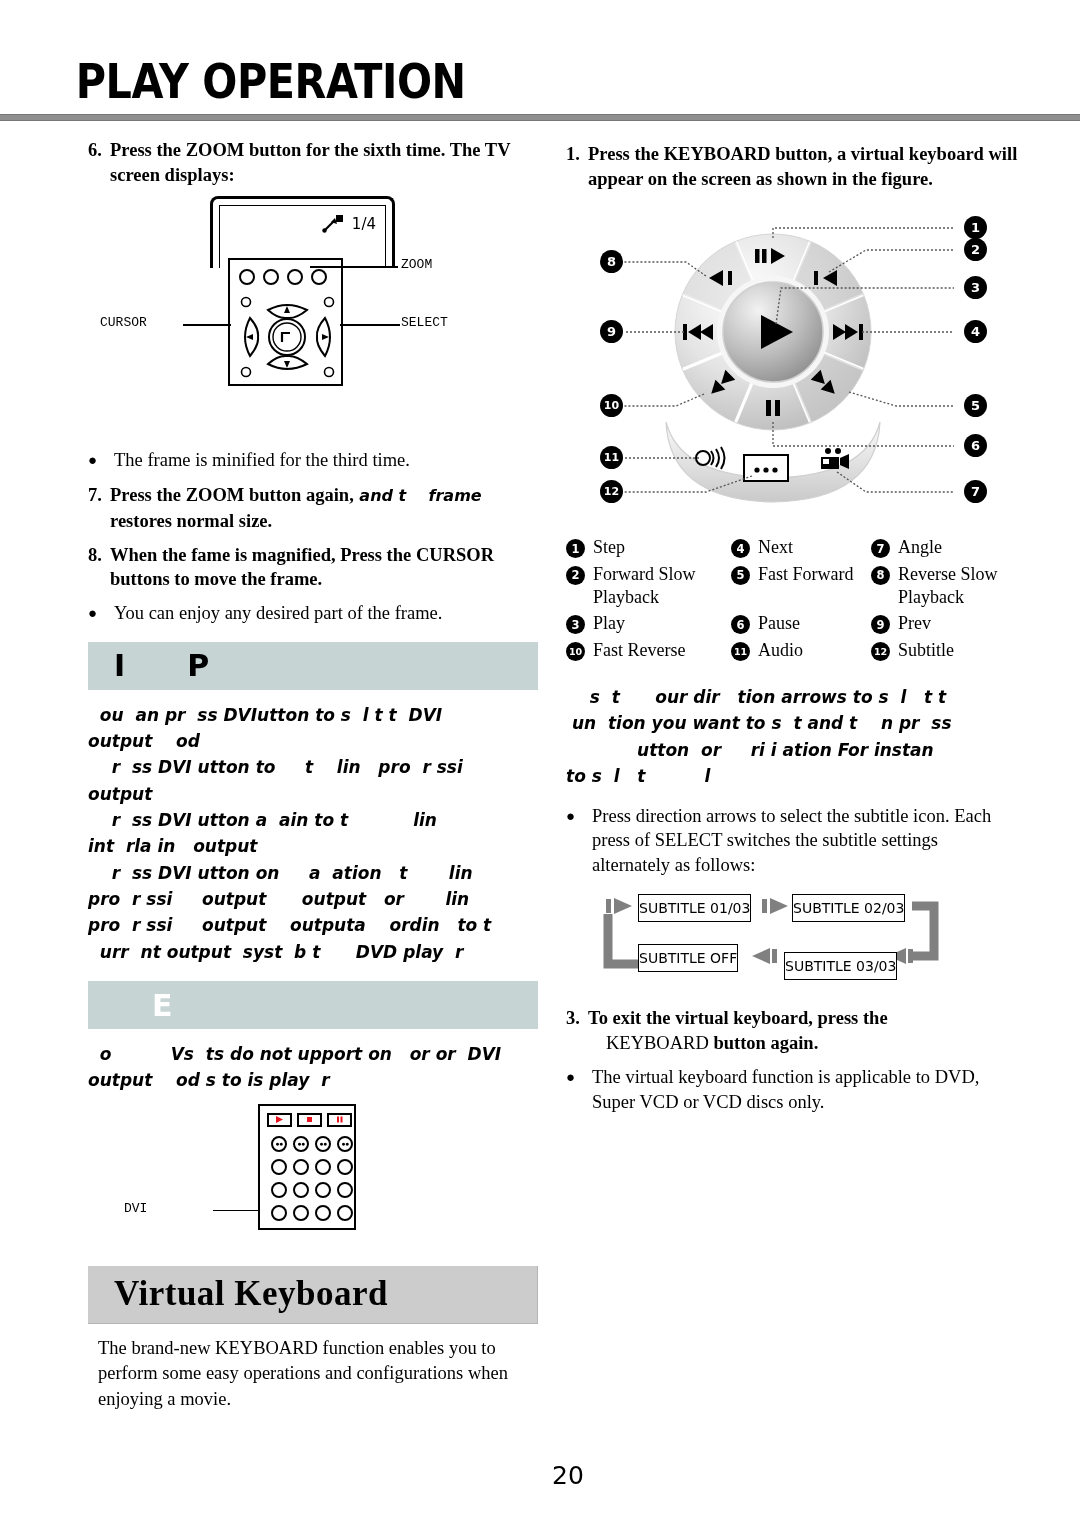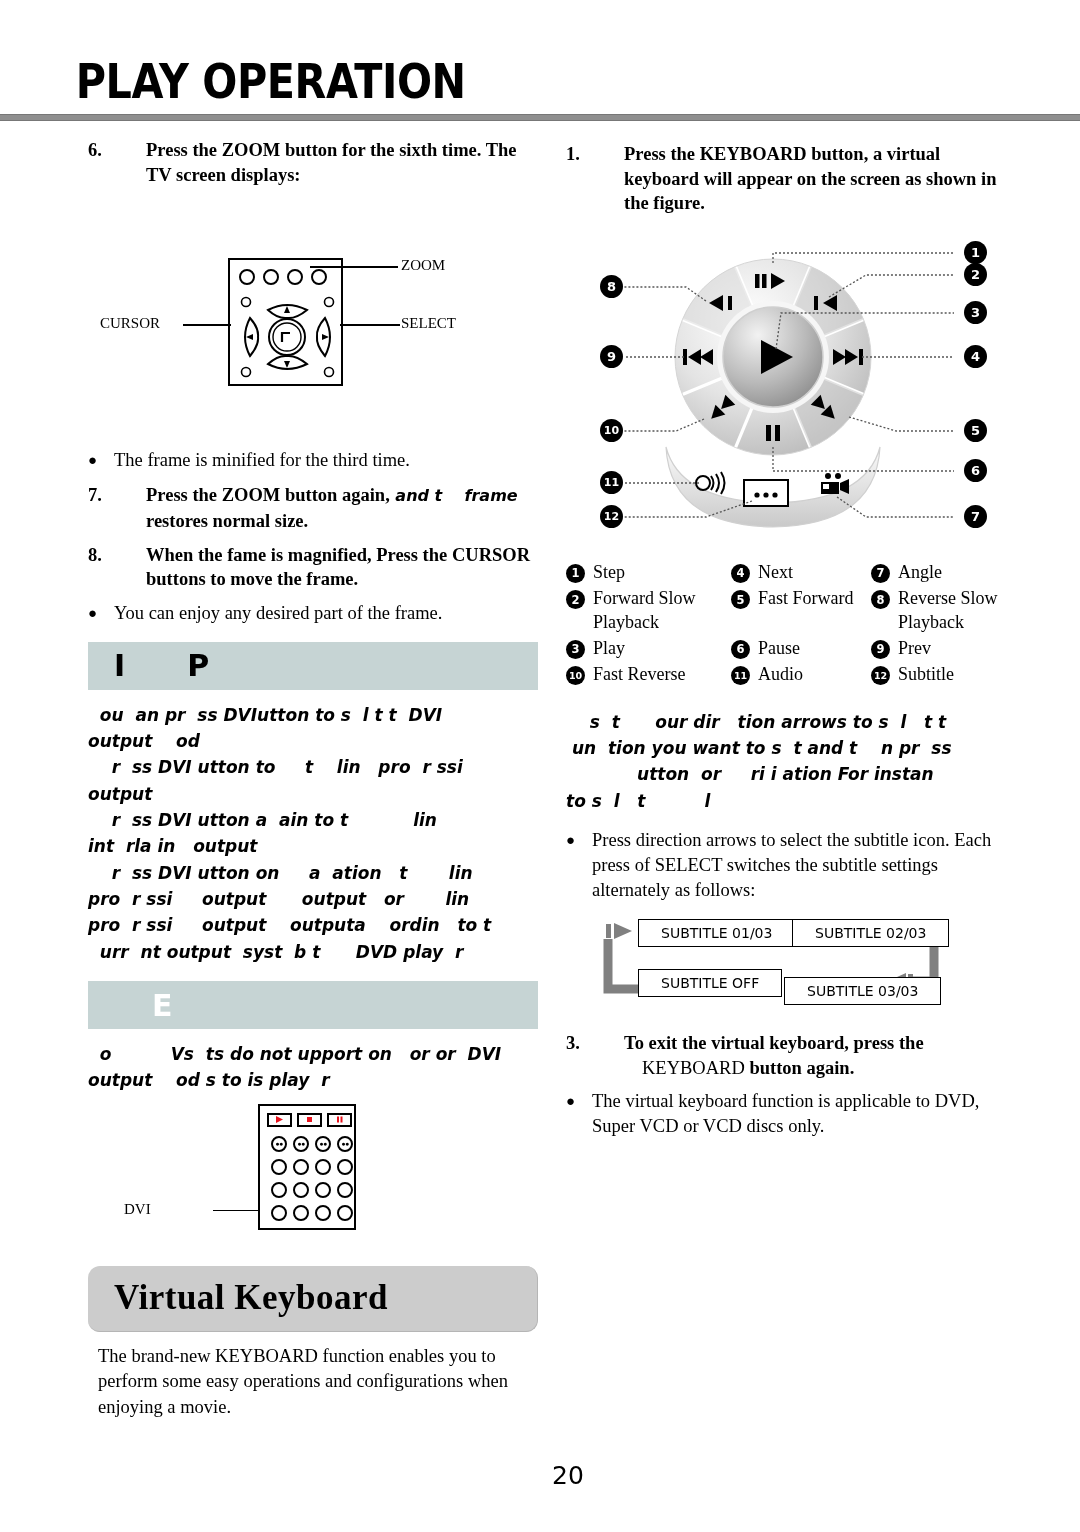--- a/index.html
+++ b/index.html
@@ -39,21 +39,21 @@
 
   
   .step {
     font-weight: bold;
     font-size: 18.5px;
     line-height: 1.33;
     margin-bottom: 9px;
     display: flex;
   }
   .step .num { width: 22px; flex: none; }
-  .step .txt { flex: 1; margin-left: 36px; }
+  .step .txt { flex: 1; }
 
   .bullet {
     font-size: 18.5px;
     line-height: 1.35;
     display: flex;
     margin: 7px 0 10px 0;
   }
   .bullet .dot {
     flex: none; width: 26px;
     font-size: 15px; line-height: 1.6;
@@ -88,21 +88,21 @@
     font-family: "DejaVu Sans", sans-serif;
     font-weight: bold; font-size: 30px;
   }
   .bar-glyph.white { color: #ffffff; }
   .bar-title {
     font-family: "Liberation Serif", serif;
     font-weight: bold;
     font-size: 35px;
     letter-spacing: 0.5px;
   }
-  .bar-title-wrap { height: 66px; border-radius: 12px; }
+  .bar-title-wrap { height: 58px; }
 
   
   .tv-fig { position: relative; width: 450px; height: 245px; margin: 8px 0 0 0; }
   .tv-screen {
     position: absolute; left: 122px; top: 0;
     width: 185px; height: 72px;
     border: 3.5px solid #000;
     border-bottom: none;
     border-radius: 8px 8px 0 0;
   }
@@ -125,22 +125,22 @@
   }
   .btn-row-top {
     position: absolute; left: 9px; top: 9px;
     display: flex; gap: 8px;
   }
   .rbtn { width: 16px; height: 16px; border: 2px solid #000; border-radius: 50%; }
   .dpad { position: absolute; left: 8px; top: 34px; width: 99px; height: 86px; }
 
   .lbl {
     position: absolute;
-    font-family: Liberation Serif, serif;
-    font-size: 15px;
+    font-family: Liberation Mono, monospace;
+    font-size: 13px;
   }
   .leader { position: absolute; background: #000; height: 1.6px; }
 
   
   .dvi-fig { position: relative; width: 450px; height: 150px; margin-top: 6px; }
   .dvi-remote {
     position: absolute; left: 170px; top: 4px;
     width: 98px; height: 126px;
     border: 2.5px solid #000; background: #fff;
   }
@@ -192,21 +192,21 @@
   .legend-badge.wide { font-size: 9.5px; }
   .legend-label { line-height: 1.3; }
 
   
   .flow { position: relative; width: 400px; height: 96px; margin: 10px 0 0 28px; }
   .flow-box {
     position: absolute;
     border: 1.5px solid #000; background: #fff;
     font-family: "DejaVu Sans", sans-serif;
     font-size: 14px;
-    padding: 5px 22px;
+    padding: 5px 0;
     white-space: nowrap;
   }
 
   .page-num {
     position: absolute; left: 0; bottom: 42px; width: 1080px;
     text-align: center;
     font-family: "DejaVu Sans", sans-serif;
     font-size: 25px;
     margin-left: 28px;
   }
@@ -222,20 +222,34 @@
   </div>
 
   <div class="col-left">
 
     <div class="step">
       <span class="num">6.</span>
       <span class="txt">Press the ZOOM button for the sixth time. The TV screen displays:</span>
     </div>
 
     <div class="tv-fig">
+      <div class="tv-screen">
+        <div class="tv-screen-inner"></div>
+        <div class="tv-zoom-ind">
+          <span class="arrow-sq">
+            <svg width="22" height="18" viewBox="0 0 22 18">
+              <line x1="2" y1="16" x2="13" y2="5" stroke="#000" stroke-width="2.2"></line>
+              <polygon points="13,3 15,9 9,7" fill="#000"></polygon>
+              <circle cx="2.5" cy="15.5" r="2.2" fill="#000"></circle>
+              <rect x="14" y="0" width="7" height="7" fill="#000"></rect>
+            </svg>
+          </span>
+          <span>1/4</span>
+        </div>
+      </div>
 
       <div class="remote">
         <div class="btn-row-top">
           <div class="rbtn"></div>
           <div class="rbtn"></div>
           <div class="rbtn"></div>
           <div class="rbtn"></div>
         </div>
         <div class="dpad">
           <svg width="99" height="86" viewBox="0 0 99 86">

